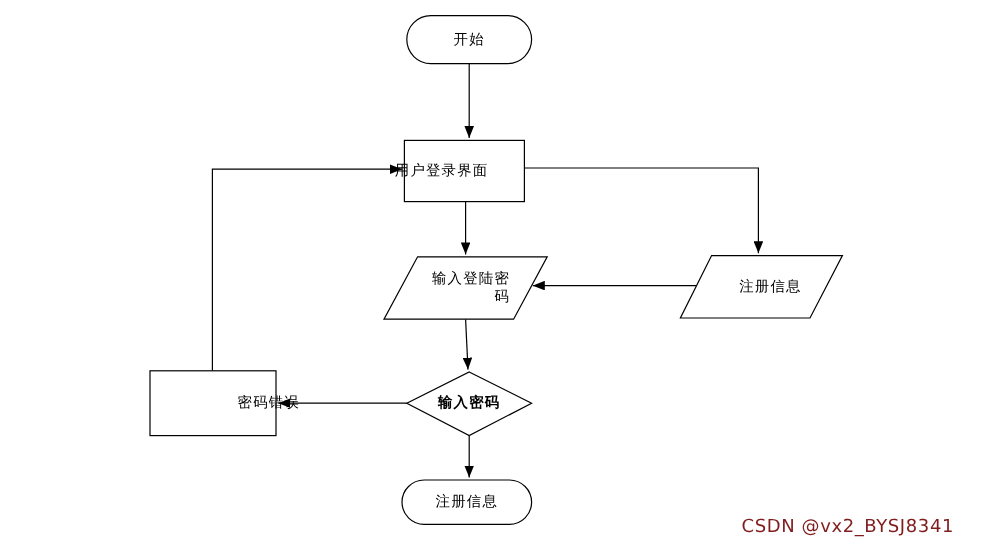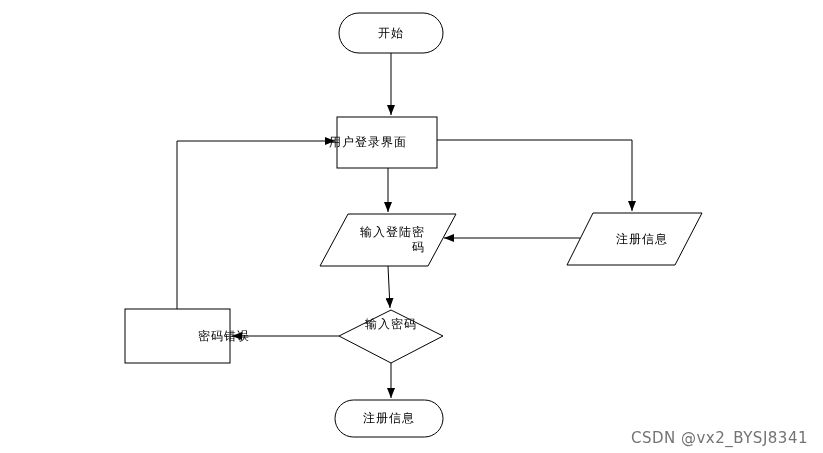--- a/index.html
+++ b/index.html
@@ -25,25 +25,25 @@
     white-space: nowrap;
     line-height: 15px;
   }
   .node-label.wrap {
     white-space: normal;
     width: 70px;
     text-align: right;
   }
   .watermark {
     position: absolute;
-    right: 15px;
+    right: 28px;
     bottom: 6px;
     font-size: 15px;
     letter-spacing: 0.5px;
-    color: #737373;
+    color: #7f1d1d;
     white-space: nowrap;
   }
   .shape { fill: #ffffff; stroke: #000000; stroke-width: 1; }
   .edge  { fill: none; stroke: #000000; stroke-width: 1; }
 </style>
 </head>
 <body>
 
 <div class="canvas">
 
@@ -69,18 +69,18 @@
     <path class="shape" d="M593,213 L702,213 L675,265 L567,265 Z"></path>
     <path class="shape" d="M391,310 L443,336 L391,363 L339,336 Z"></path>
     <rect class="shape" x="125" y="309" width="105" height="54"></rect>
     <rect class="shape" x="335" y="400" width="108" height="37" rx="18.5" ry="18.5"></rect>
   </svg>
 
   <div class="node-label" style="left:391px; top:33px;">开始</div>
   <div class="node-label" style="left:368px; top:142px;">用户登录界面</div>
   <div class="node-label wrap" style="left:390px; top:240px;">输入登陆密码</div>
   <div class="node-label" style="left:642px; top:239px;">注册信息</div>
-  <div class="node-label" style="left:391px; top:324px;">输入密码</div>
+  <div class="node-label" style="left:391px; top:336px;font-weight:bold;">输入密码</div>
   <div class="node-label" style="left:188px; top:336px;margin-left:36px;">密码错误</div>
   <div class="node-label" style="left:389px; top:418px;">注册信息</div>
 
   <div class="watermark">CSDN @vx2_BYSJ8341</div>
 </div>
 
 </body></html>

